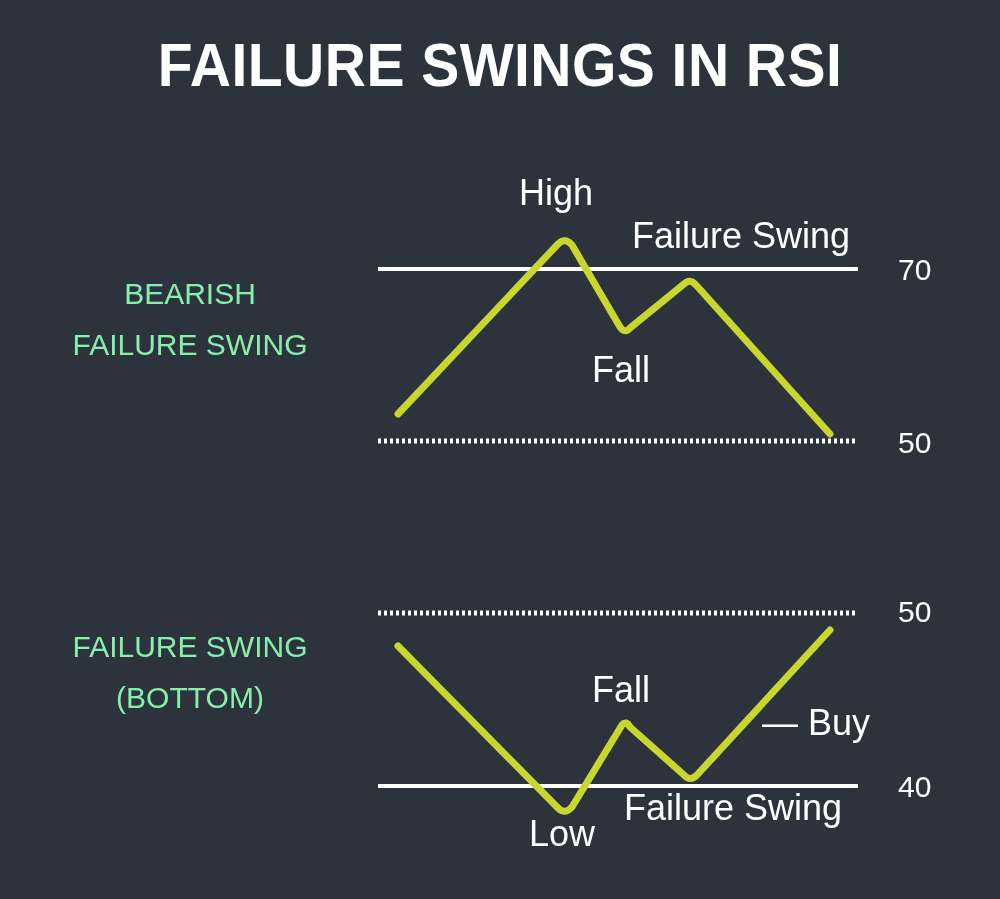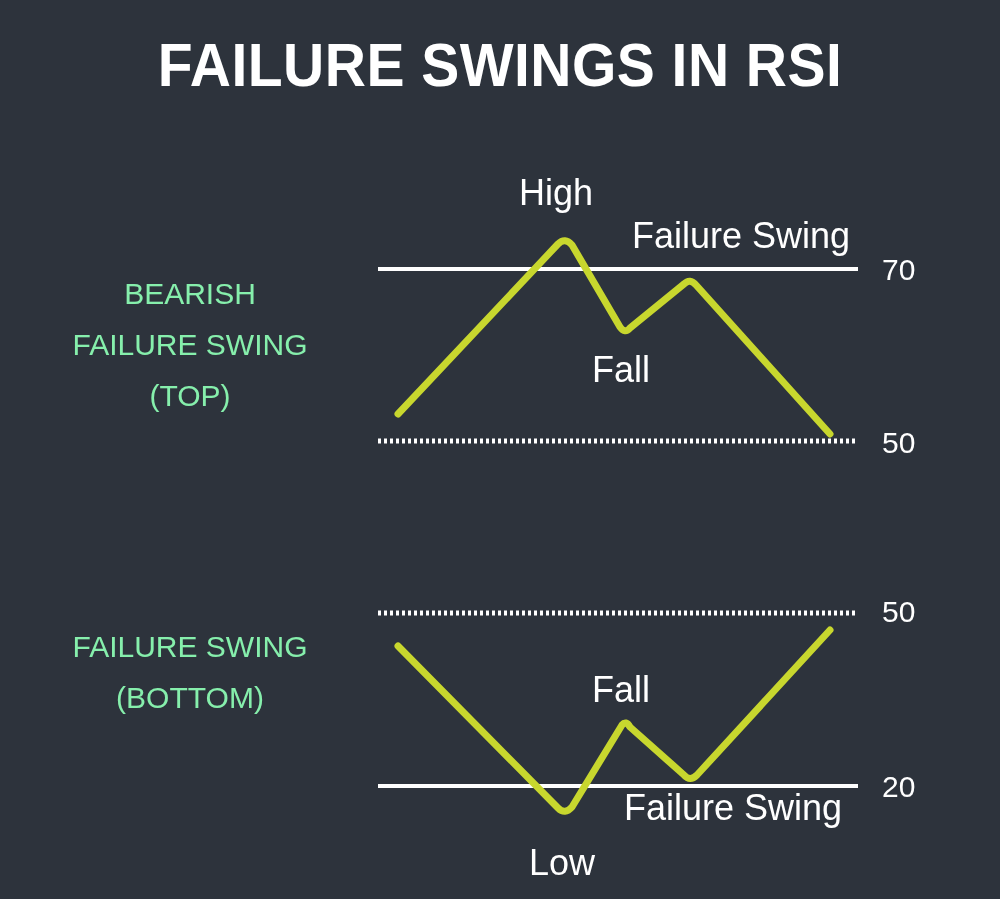--- a/index.html
+++ b/index.html
@@ -71,36 +71,37 @@
     white-space: nowrap;
     font-weight: 400;
   }
   .axis-num {
     position: absolute;
     color: #ffffff;
     font-size: 30px;
     line-height: 32px;
     white-space: nowrap;
     font-weight: 400;
+    margin-left: 16px;
   }
 
   
   #annot-high        { left: 519px; top: 173px; }
   #annot-fs-top      { left: 632px; top: 216px; }
   #annot-fall-top    { left: 592px; top: 350px; }
   #annot-sell        { left: 762px; top: 310px; }
   #num-70            { left: 882px; top: 254px; }
   #num-50-top        { left: 882px; top: 427px; }
 
   
   #num-50-bottom     { left: 882px; top: 596px; }
   #annot-fall-bottom { left: 592px; top: 670px; }
   #annot-buy         { left: 762px; top: 703px; }
   #annot-fs-bottom   { left: 624px; top: 788px; }
-  #annot-low         { left: 529px; top: 843px; }
+  #annot-low         { left: 529px; top: 814px; }
   #num-30            { left: 882px; top: 771px; }
 </style>
 </head>
 <body>
 
 <div id="stage">
 
   <div class="title">FAILURE SWINGS IN RSI</div>
 
   <div class="panel">
@@ -121,33 +122,33 @@
 
       <line x1="378" y1="786" x2="858" y2="786" stroke="#ffffff" stroke-width="4"></line>
 
       <path d="M 398 646 L 558 808 Q 565 815 572 807 L 622 725 Q 626 720 630 727 L 684 775 Q 690 782 697 775 L 830 630" fill="none" stroke="#c8d72e" stroke-width="7" stroke-linecap="round" stroke-linejoin="round"></path>
     </svg>
   </div>
 
   <div class="side-label" id="side-label-bearish">
     <span class="ln">BEARISH</span>
     <span class="ln">FAILURE SWING</span>
-    <span class="ln">(TOP)</span>
   </div>
 
   <div class="side-label" id="side-label-bullish">
     <span class="ln">FAILURE SWING</span>
     <span class="ln">(BOTTOM)</span>
   </div>
 
   <div class="annot" id="annot-high">High</div>
   <div class="annot" id="annot-fs-top">Failure Swing</div>
   <div class="annot" id="annot-fall-top">Fall</div>
   <div class="axis-num" id="num-70">70</div>
   <div class="axis-num" id="num-50-top">50</div>
 
   <div class="axis-num" id="num-50-bottom">50</div>
   <div class="annot" id="annot-fall-bottom">Fall</div>
+  <div class="annot" id="annot-buy">— Buy</div>
   <div class="annot" id="annot-fs-bottom">Failure Swing</div>
   <div class="annot" id="annot-low">Low</div>
-  <div class="axis-num" id="num-30">20</div>
+  <div class="axis-num" id="num-30">40</div>
 
 </div>
 
 </body></html>

